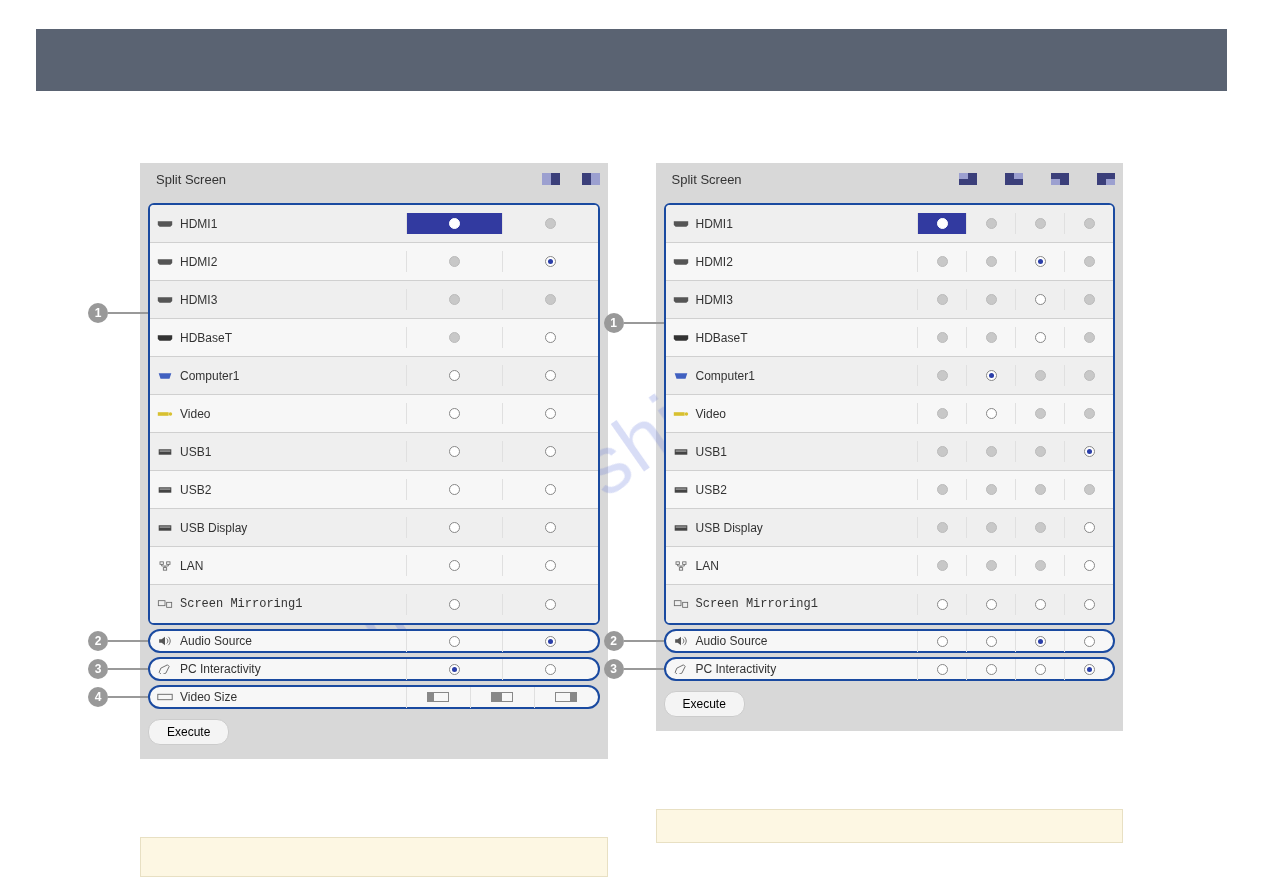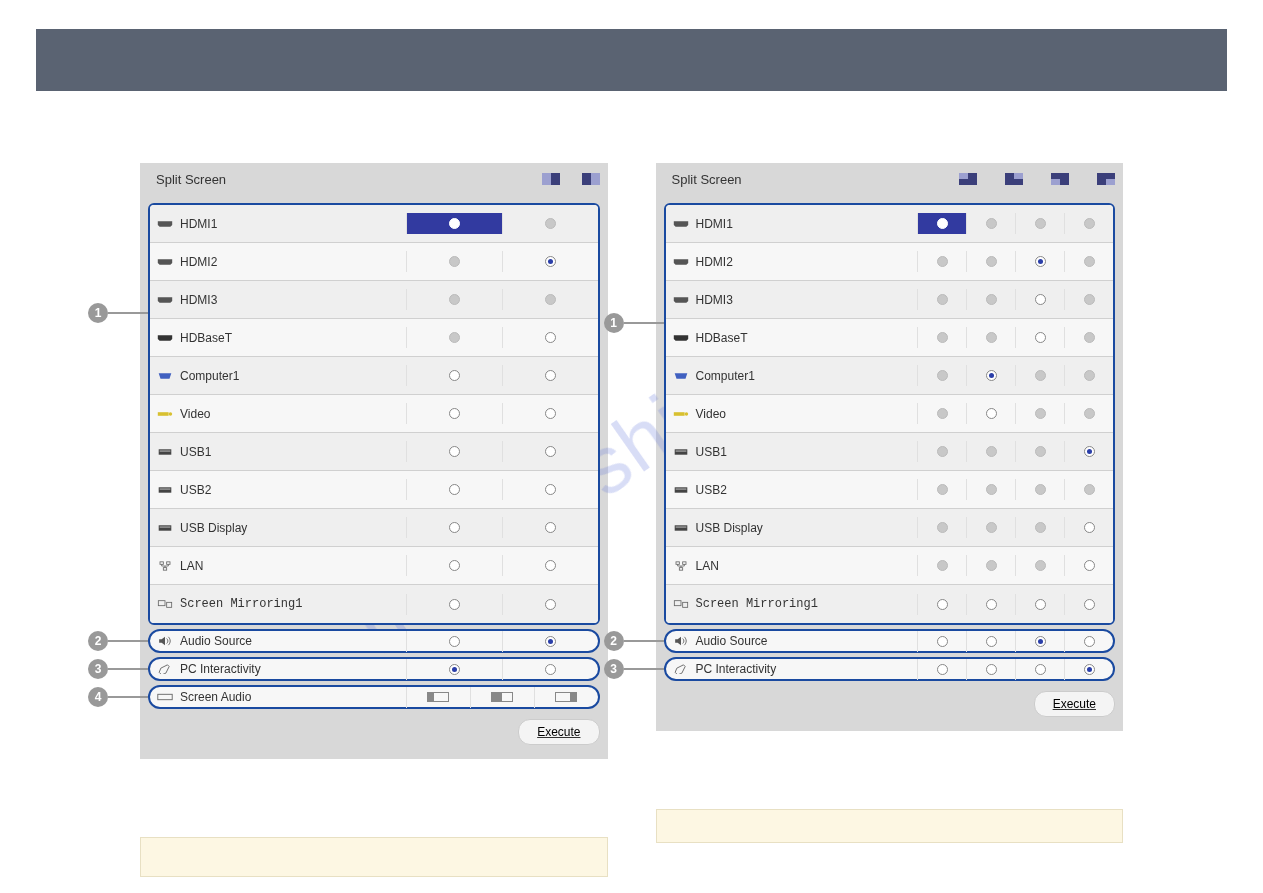--- a/index.html
+++ b/index.html
@@ -31,21 +31,21 @@
   .cell { width: 49px; display: flex; justify-content: center; align-items: center; height: 21px; border-left: 1px solid #e0e0e0; }
   .cells.two .cell { width: 96px; }
   .radio { width: 11px; height: 11px; border: 1px solid #888; border-radius: 50%; background: #fff; }
   .radio.dis { background: #c8c8c8; border-color: #bbb; }
   .radio.on::after { content: ""; display: block; width: 5px; height: 5px; background: #2a3ea8; border-radius: 50%; margin: 2px; }
   .cell.sel { background: #323aa0; }
   .cell.sel .radio { border-color: #fff; }
   .cell.sel .radio::after { background: #fff !important; }
   .setting-row-box { border: 2px solid #1a4aa0; border-radius: 12px; background: #f7f7f7; margin-top: 4px; }
   .setting-row { display: flex; align-items: center; height: 20px; }
-  .execute { margin-top: 10px; display: flex; justify-content: flex-end; text-decoration: underline; }
+  .execute { margin-top: 10px; display: flex; justify-content: flex-start; }
   .execute button { background: #f4f4f4; border: 1px solid #ccc; border-radius: 12px; padding: 5px 18px; font-size: 12px; cursor: pointer; }
   .callout { position: absolute; left: -60px; display: flex; align-items: center; }
   .callout .num { width: 20px; height: 20px; border-radius: 50%; background: #999; color: #fff; display: flex; align-items: center; justify-content: center; font-size: 12px; font-weight: bold; }
   .callout .line { width: 40px; height: 2px; background: #999; }
   .rel { position: relative; }
   .note { margin-top: 78px; background: #fdf7e3; border: 1px solid #e8e0c3; padding: 16px; min-height: 40px; }
   .sz { display: flex; }
   .sz .cell { width: 64px; }
   .szico { width: 22px; height: 10px; border: 1px solid #888; position: relative; }
   .szico::after { content: ""; position: absolute; background: #888; top: 0; height: 100%; }
@@ -320,21 +320,21 @@
             <span class="num">4</span>
             <span class="line"></span>
           </div>
         <div class="setting-row-box">
             <div class="setting-row" id="left-size">
               <span class="icn">
                 <svg class="port" viewBox="0 0 20 10">
                   <rect x="2" y="2" width="16" height="6" fill="none" stroke="#666"></rect>
                 </svg>
               </span>
-              <span class="lbl">Screen Audio</span>
+              <span class="lbl">Video Size</span>
               <div class="sz">
                 <div class="cell">
                   <span class="szico a"></span>
                 </div>
                 <div class="cell">
                   <span class="szico b"></span>
                 </div>
                 <div class="cell">
                   <span class="szico c"></span>
                 </div>

